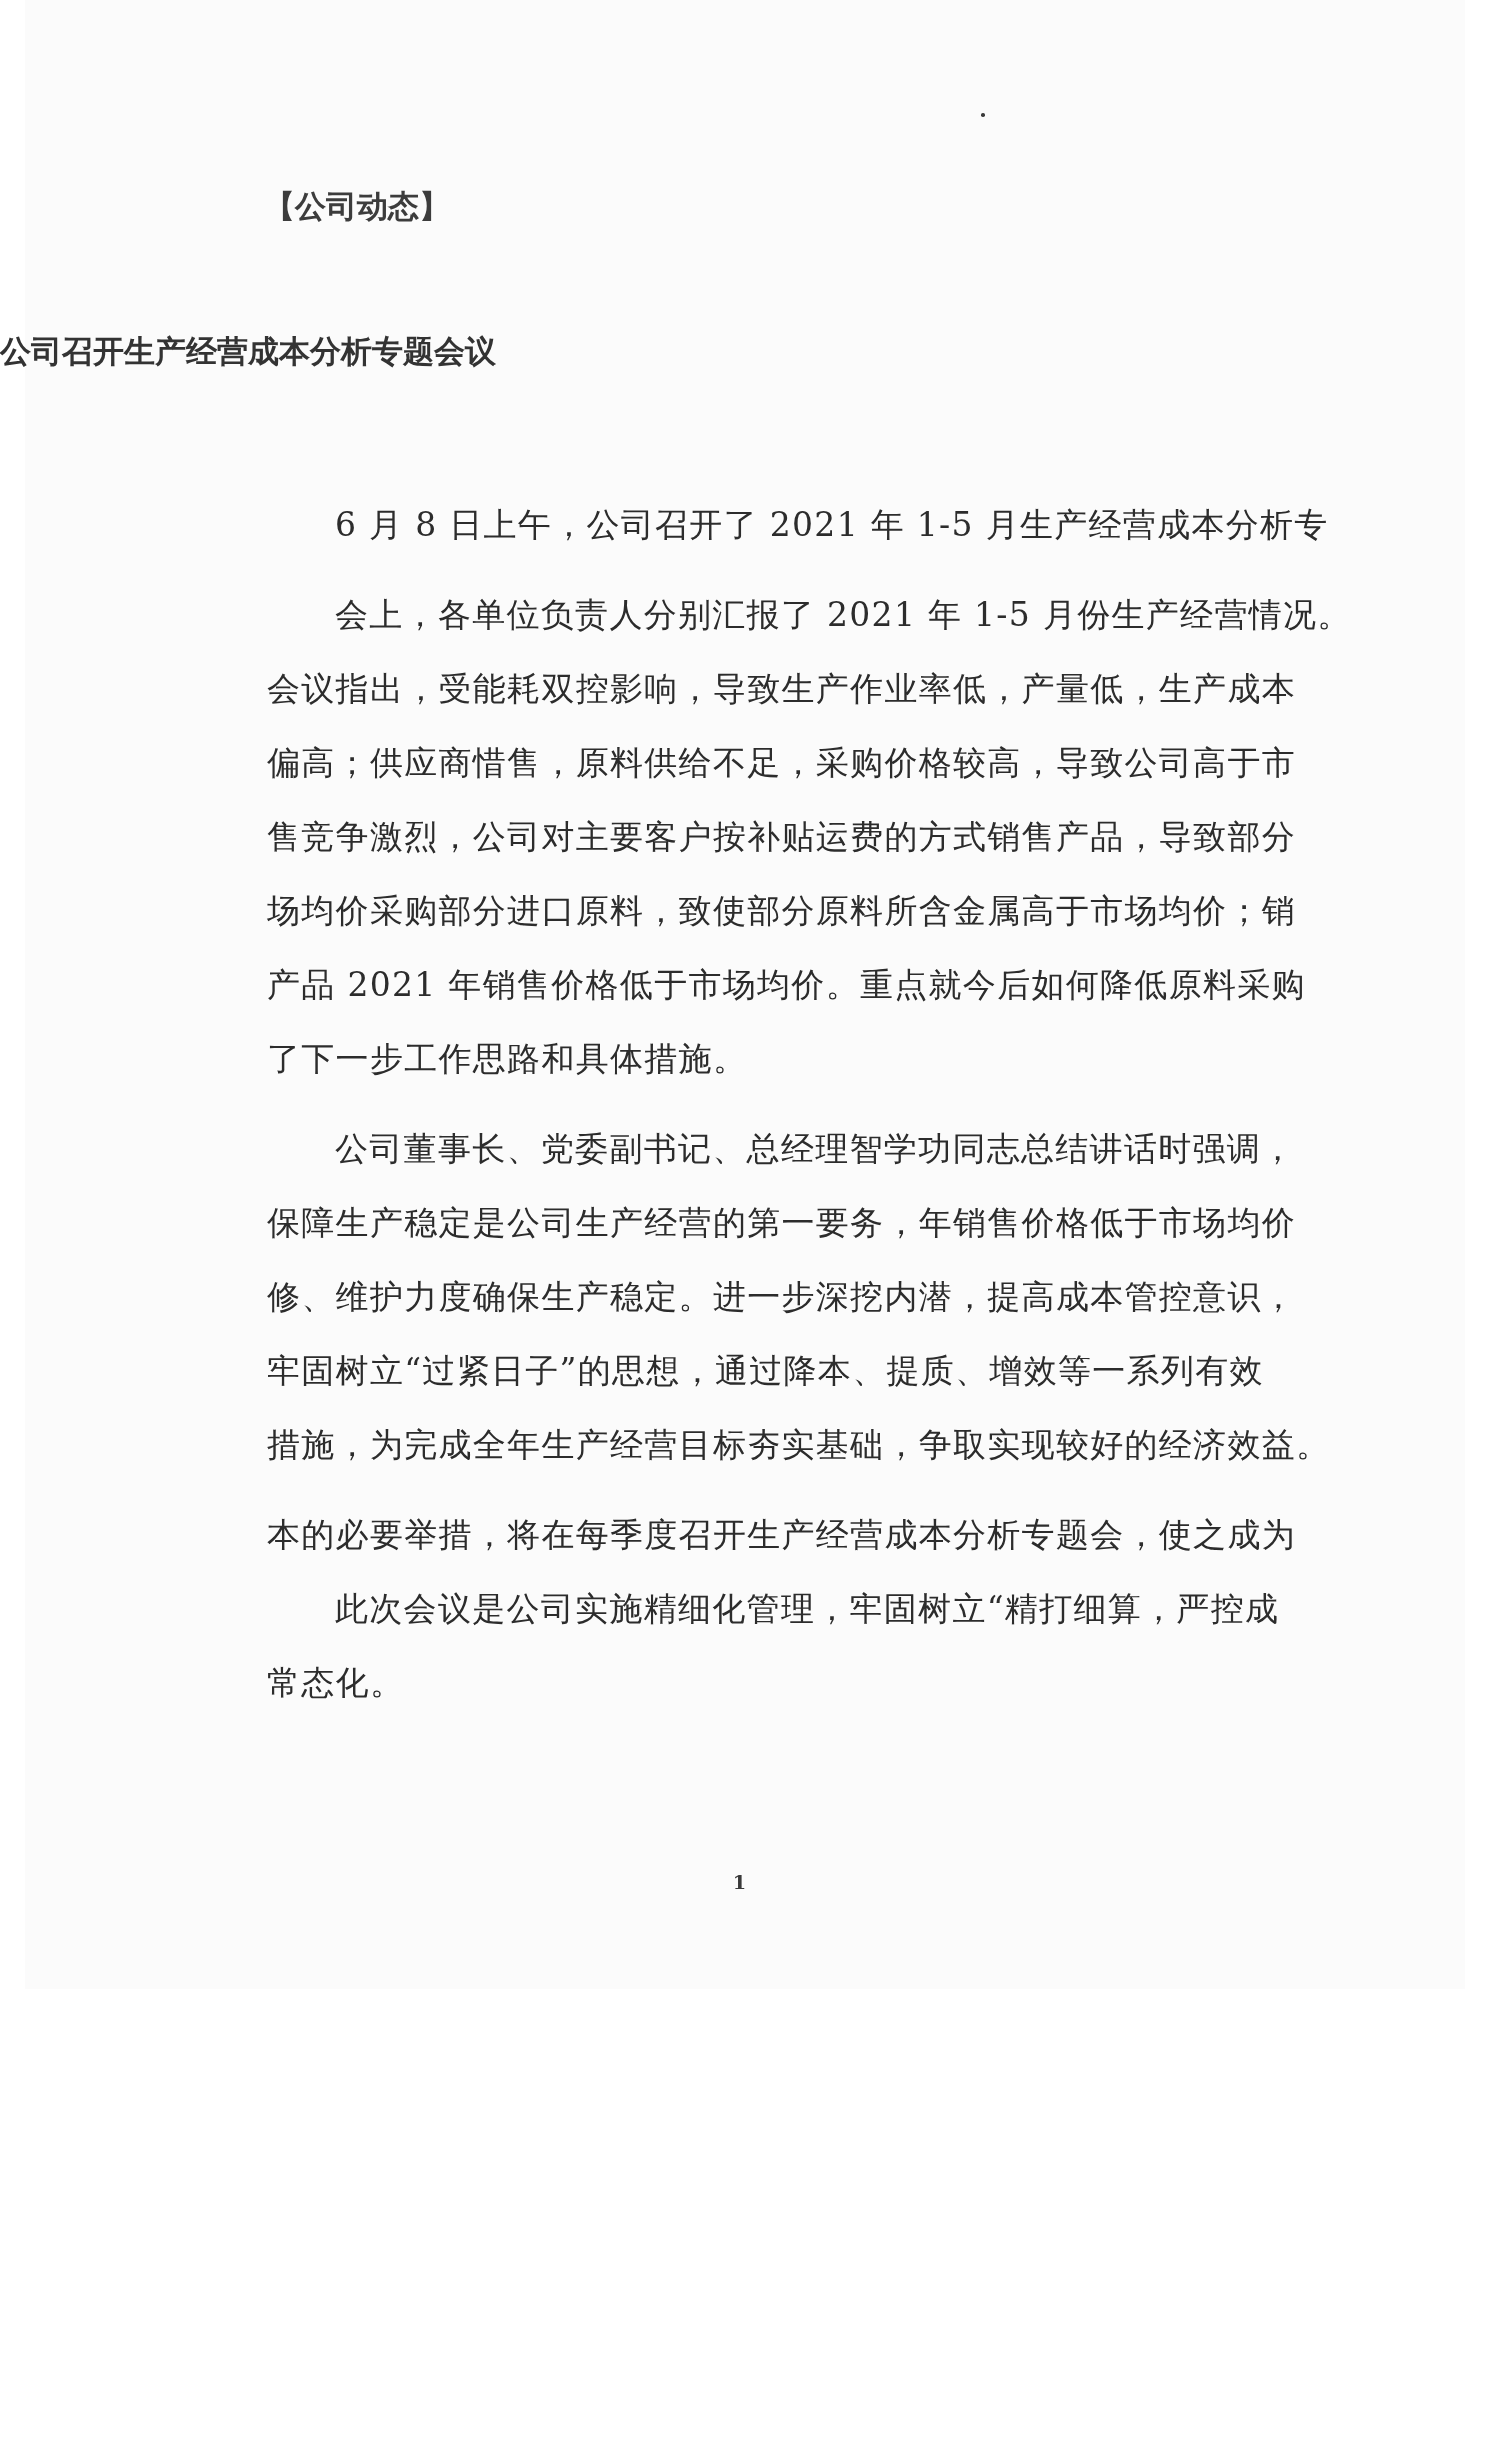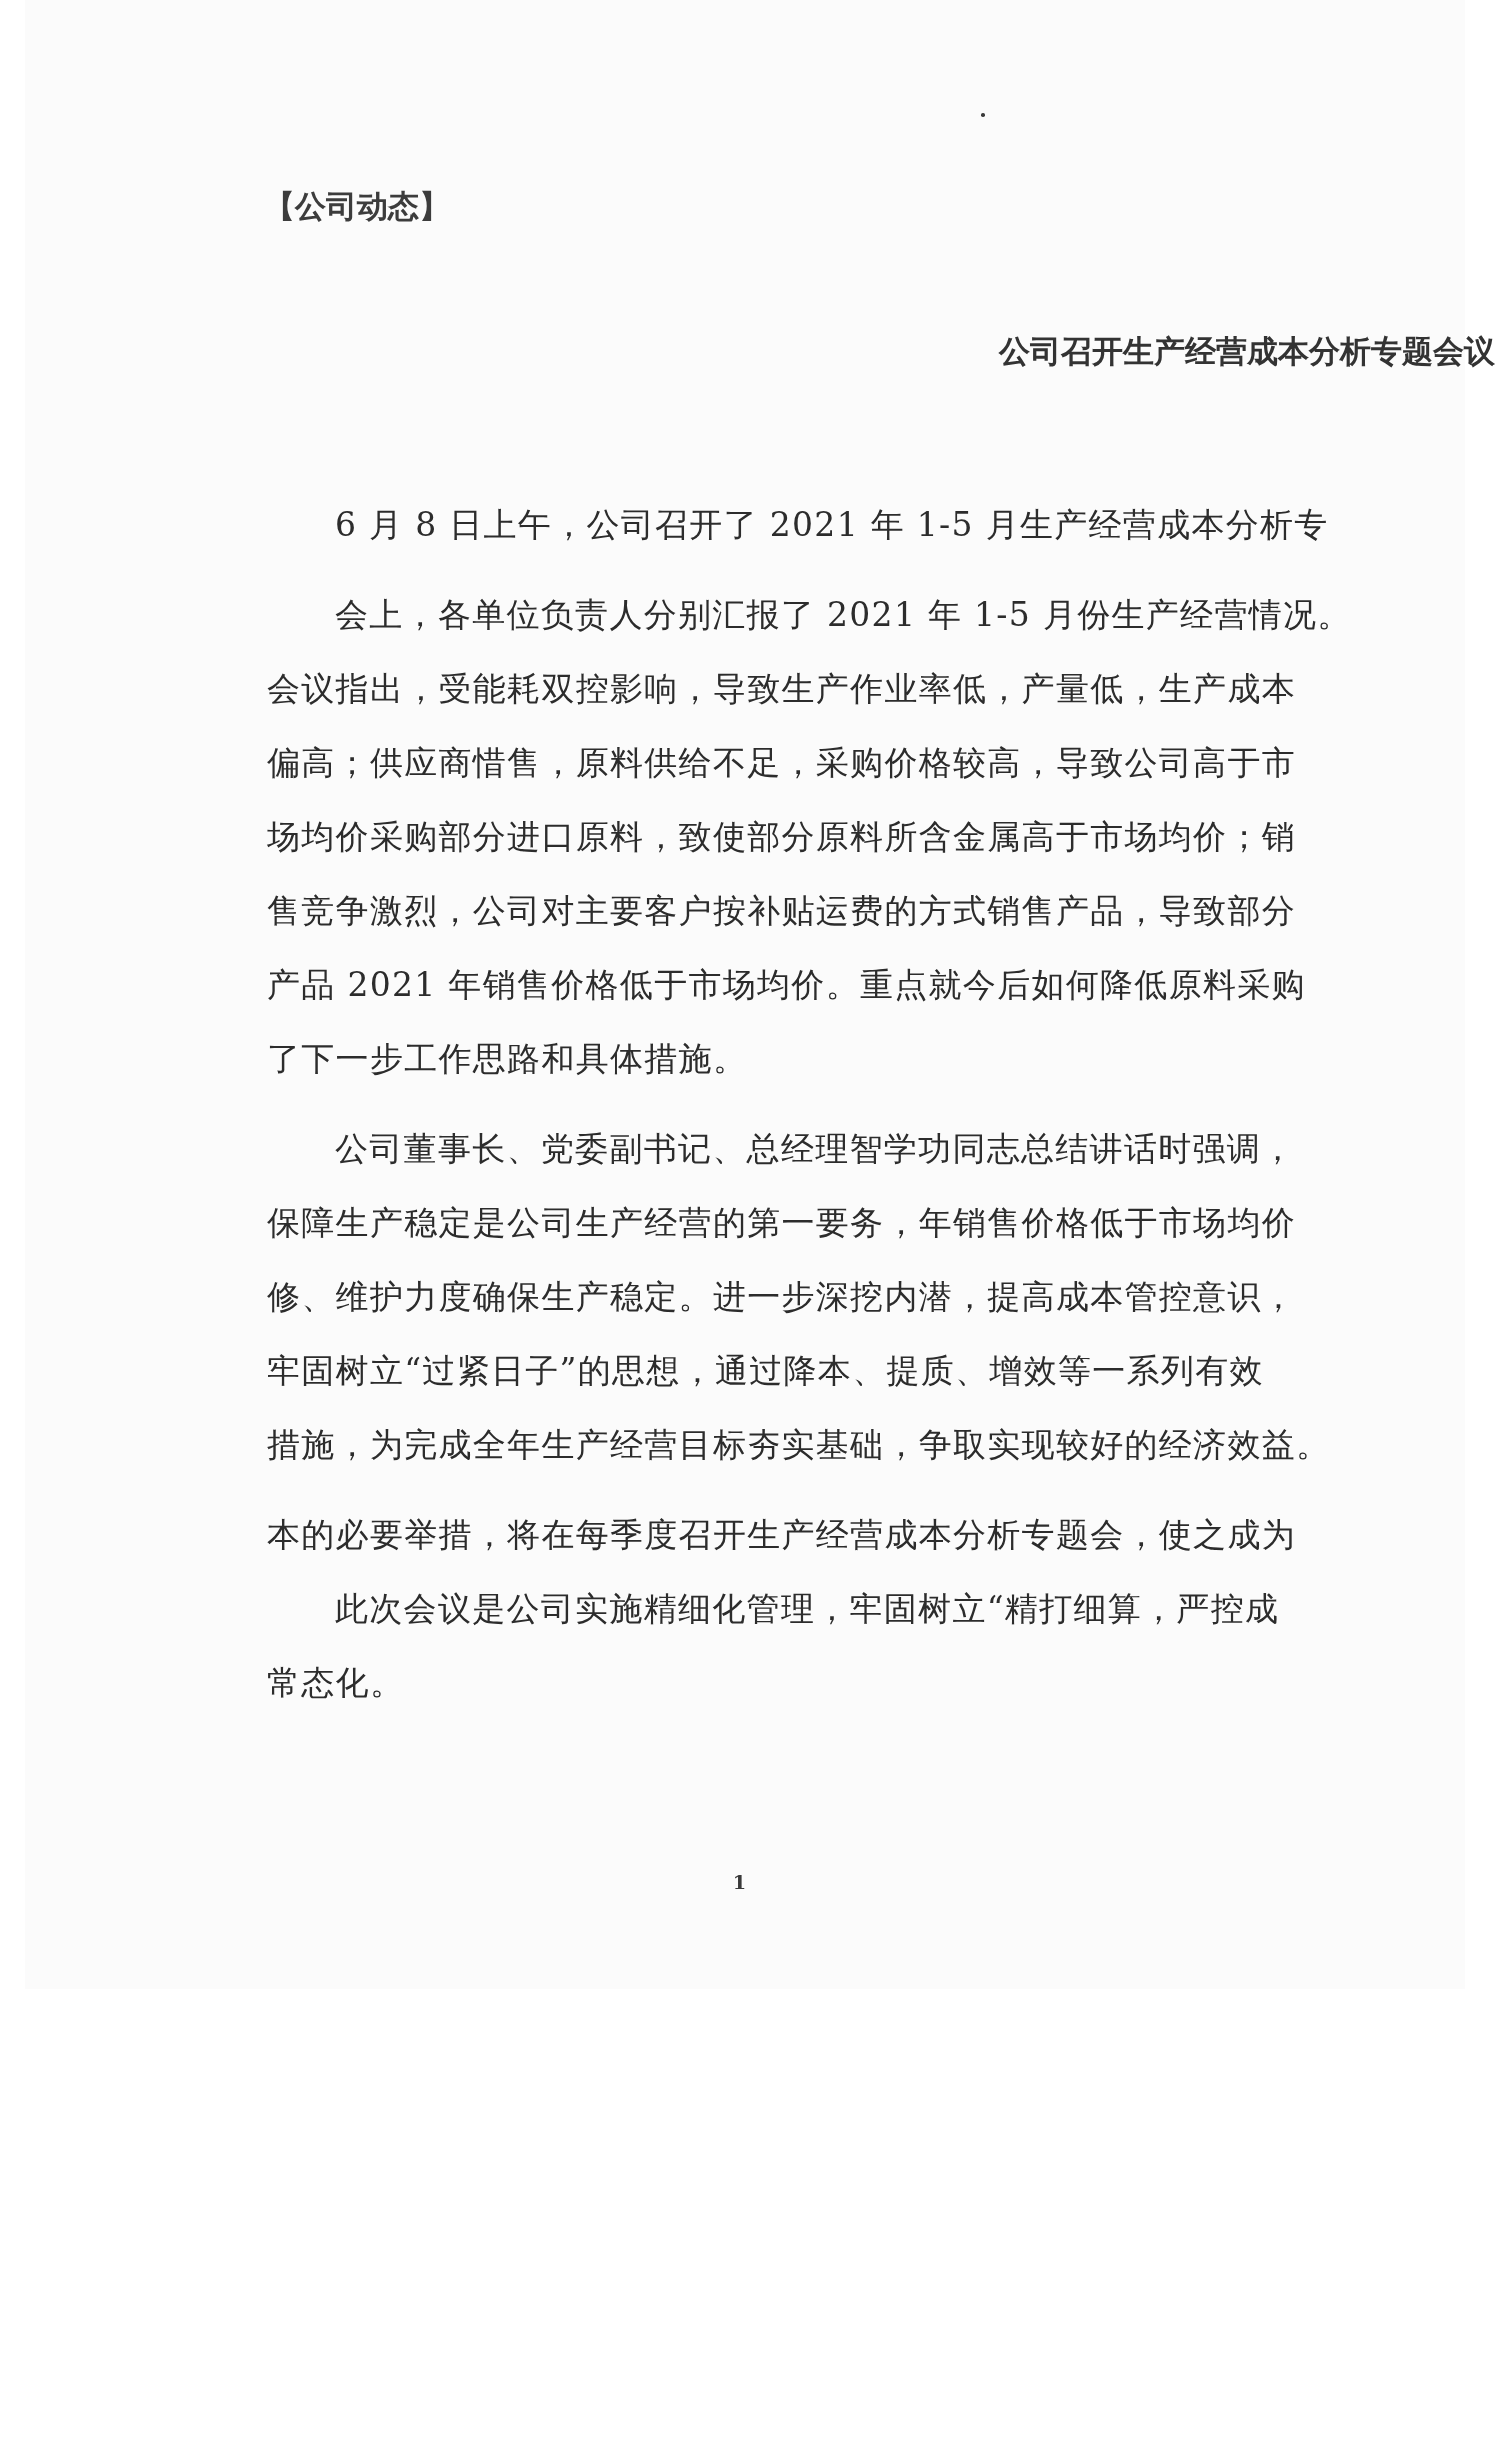--- a/index.html
+++ b/index.html
@@ -42,21 +42,21 @@
     line-height: 39px;
     color: #3c3c3c;
     letter-spacing: 0px;
     white-space: nowrap;
   }
   .article-title {
     position: absolute;
     left: 0;
     width: 1495px;
     top: 331px;
-    text-align: right;
+    text-align: left;
     font-family: "DejaVu Sans", "Liberation Sans", sans-serif;
     font-weight: bold;
     font-size: 31px;
     line-height: 40px;
     color: #333333;
     white-space: nowrap;
   }
   .article-title span {
     display: inline-block;
     margin-left: 0px;
@@ -117,22 +117,22 @@
 </div>
 
 <div class="article-body">
   <div class="para">
     <span class="line indent">6 月 8 日上午，公司召开了 2021 年 1-5 月生产经营成本分析专</span>
   </div>
   <div class="para">
     <span class="line indent">会上，各单位负责人分别汇报了 2021 年 1-5 月份生产经营情况。</span>
     <span class="line">会议指出，受能耗双控影响，导致生产作业率低，产量低，生产成本</span>
     <span class="line">偏高；供应商惜售，原料供给不足，采购价格较高，导致公司高于市</span>
+    <span class="line">售竞争激烈，公司对主要客户按补贴运费的方式销售产品，导致部分</span>
     <span class="line">场均价采购部分进口原料，致使部分原料所含金属高于市场均价；销</span>
-    <span class="line">售竞争激烈，公司对主要客户按补贴运费的方式销售产品，导致部分</span>
     <span class="line">产品 2021 年销售价格低于市场均价。重点就今后如何降低原料采购</span>
     <span class="line last">了下一步工作思路和具体措施。</span>
   </div>
   <div class="para">
     <span class="line indent">公司董事长、党委副书记、总经理智学功同志总结讲话时强调，</span>
     <span class="line">保障生产稳定是公司生产经营的第一要务，年销售价格低于市场均价</span>
     <span class="line">修、维护力度确保生产稳定。进一步深挖内潜，提高成本管控意识，</span>
     <span class="line">牢固树立“过紧日子”的思想，通过降本、提质、增效等一系列有效</span>
     <span class="line">措施，为完成全年生产经营目标夯实基础，争取实现较好的经济效益。</span>
   </div>

